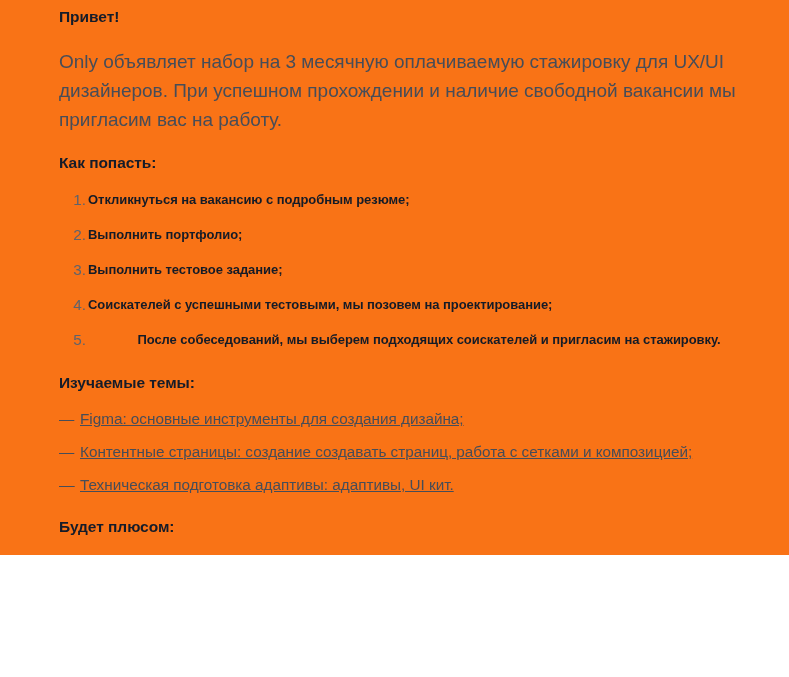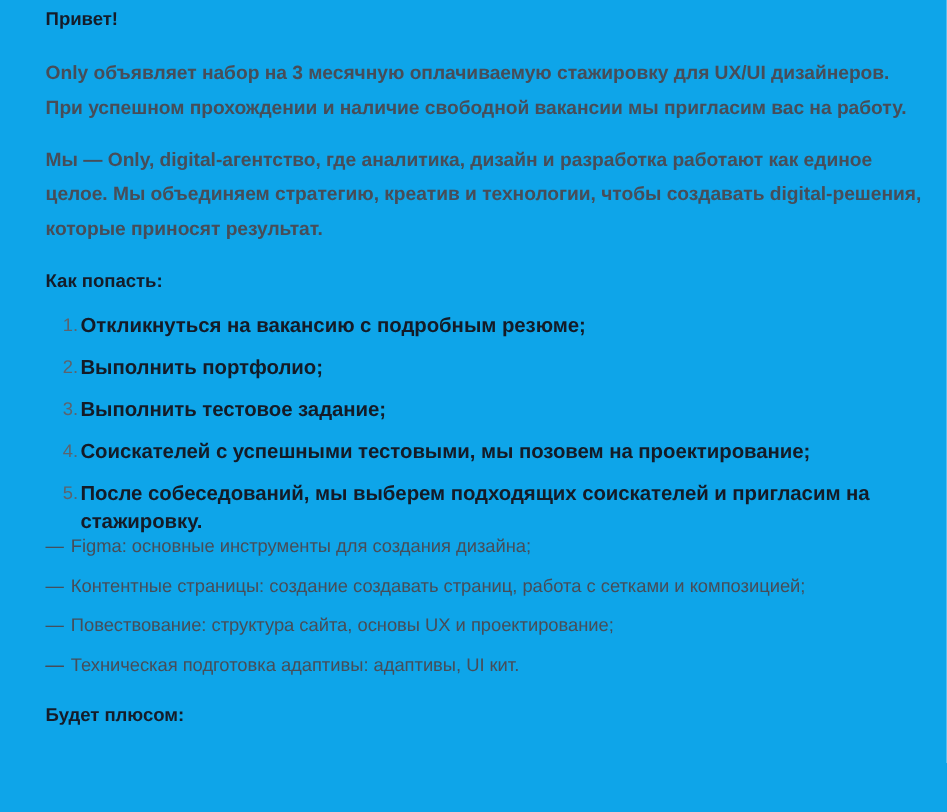--- a/index.html
+++ b/index.html
@@ -13,83 +13,83 @@
     background: #ffffff;
     font-family: "Liberation Sans", "DejaVu Sans", sans-serif;
     color: #4a4f5a;
     overflow: hidden;
     -webkit-font-smoothing: antialiased;
   }
 
   .doc {
     box-sizing: border-box;
     width: 789px;
-    height: 677px;
-    padding: 6px 19px 0 38px;
-    background: #0ea5e9;
+    height: 555px;
+    padding: 6px 19px 0 59px;
+    background: #f97316;
   }
 
   
   .heading {
     font-size: 15.5px;
     font-weight: bold;
     color: #151c29;
     line-height: 22px;
     letter-spacing: -0.05px;
     margin: 0;
   }
   .heading-hello   { margin: 0 0 19px 0; }
   .heading-howto   { margin: 18px 0 14px 0; }
   .heading-topics  { margin: 21px 0 15px 0; }
   .heading-plus    { margin: 22px 0 11px 0; }
 
   
   .para {
-    font-size: 16px;
-    font-weight: bold;
+    font-size: 19px;
+    font-weight: normal;
     color: #474d58;
     line-height: 29px;
     margin: 0 0 14px 0;
     max-width: 737px;
     letter-spacing: -0.02px;
   }
   .para:last-of-type { margin-bottom: 0; }
 
   
   ol.numbered {
     list-style: none;
     margin: 0;
     padding: 0;
     counter-reset: step;
   }
   ol.numbered > li {
     counter-increment: step;
     position: relative;
     padding-left: 29px;
     margin: 0 0 12px 0;
-    font-size: 17px;
+    font-size: 13px;
     font-weight: bold;
     color: #141b27;
     line-height: 23px;
     max-width: 700px;
     letter-spacing: -0.05px;
   }
   ol.numbered > li::before {
     content: counter(step) ".";
     position: absolute;
     left: 5px;
     top: 0;
     width: 22px;
     text-align: right;
     font-weight: normal;
     color: #5d636d;
     font-size: 15.3px;
     letter-spacing: 0;
   }
-  ol.numbered > li:last-child { margin-bottom: 0; }
+  ol.numbered > li:last-child { margin-bottom: 0; text-align: center; }
 
   
   ul.dashed {
     list-style: none;
     margin: 0;
     padding: 0;
   }
   ul.dashed > li {
     position: relative;
     padding-left: 21px;
@@ -104,56 +104,55 @@
   }
   ul.dashed > li:last-child { margin-bottom: 0; }
   .dash-mark {
     position: absolute;
     left: 0;
     top: 0;
     color: #474d58;
     font-size: 15.3px;
     line-height: 19px;
   }
-  .dash-text { display: inline; }
+  .dash-text { display: inline; text-decoration: underline; }
 </style>
 </head>
 <body>
 
 <div class="doc">
 
   <h2 class="heading heading-hello">Привет!</h2>
 
   <p class="para">Only объявляет набор на 3 месячную оплачиваемую стажировку для UX/UI дизайнеров. При успешном прохождении и наличие свободной вакансии мы пригласим вас на работу.</p>
 
-  <p class="para">Мы — Only, digital-агентство, где аналитика, дизайн и разработка работают как единое целое. Мы объединяем стратегию, креатив и технологии, чтобы создавать digital-решения, которые приносят результат.</p>
 
   <h3 class="heading heading-howto">Как попасть:</h3>
 
   <ol class="numbered">
     <li>Откликнуться на вакансию с подробным резюме;</li>
     <li>Выполнить портфолио;</li>
     <li>Выполнить тестовое задание;</li>
     <li>Соискателей с успешными тестовыми, мы позовем на проектирование;</li>
     <li>После собеседований, мы выберем подходящих соискателей и пригласим на стажировку.</li>
   </ol>
 
+  <h3 class="heading heading-topics">Изучаемые темы:</h3>
 
   <ul class="dashed">
     <li>
       <span class="dash-mark">—</span>
       <span class="dash-text">Figma: основные инструменты для создания дизайна;</span>
     </li>
     <li>
       <span class="dash-mark">—</span>
       <span class="dash-text">Контентные страницы: создание создавать страниц, работа с сетками и композицией;</span>
     </li>
     <li>
       <span class="dash-mark">—</span>
-      <span class="dash-text">Повествование: структура сайта, основы UX и проектирование;</span>
     </li>
     <li>
       <span class="dash-mark">—</span>
     </li>
     <li>
       <span class="dash-mark">—</span>
       <span class="dash-text">Техническая подготовка адаптивы: адаптивы, UI кит.</span>
     </li>
   </ul>
 

